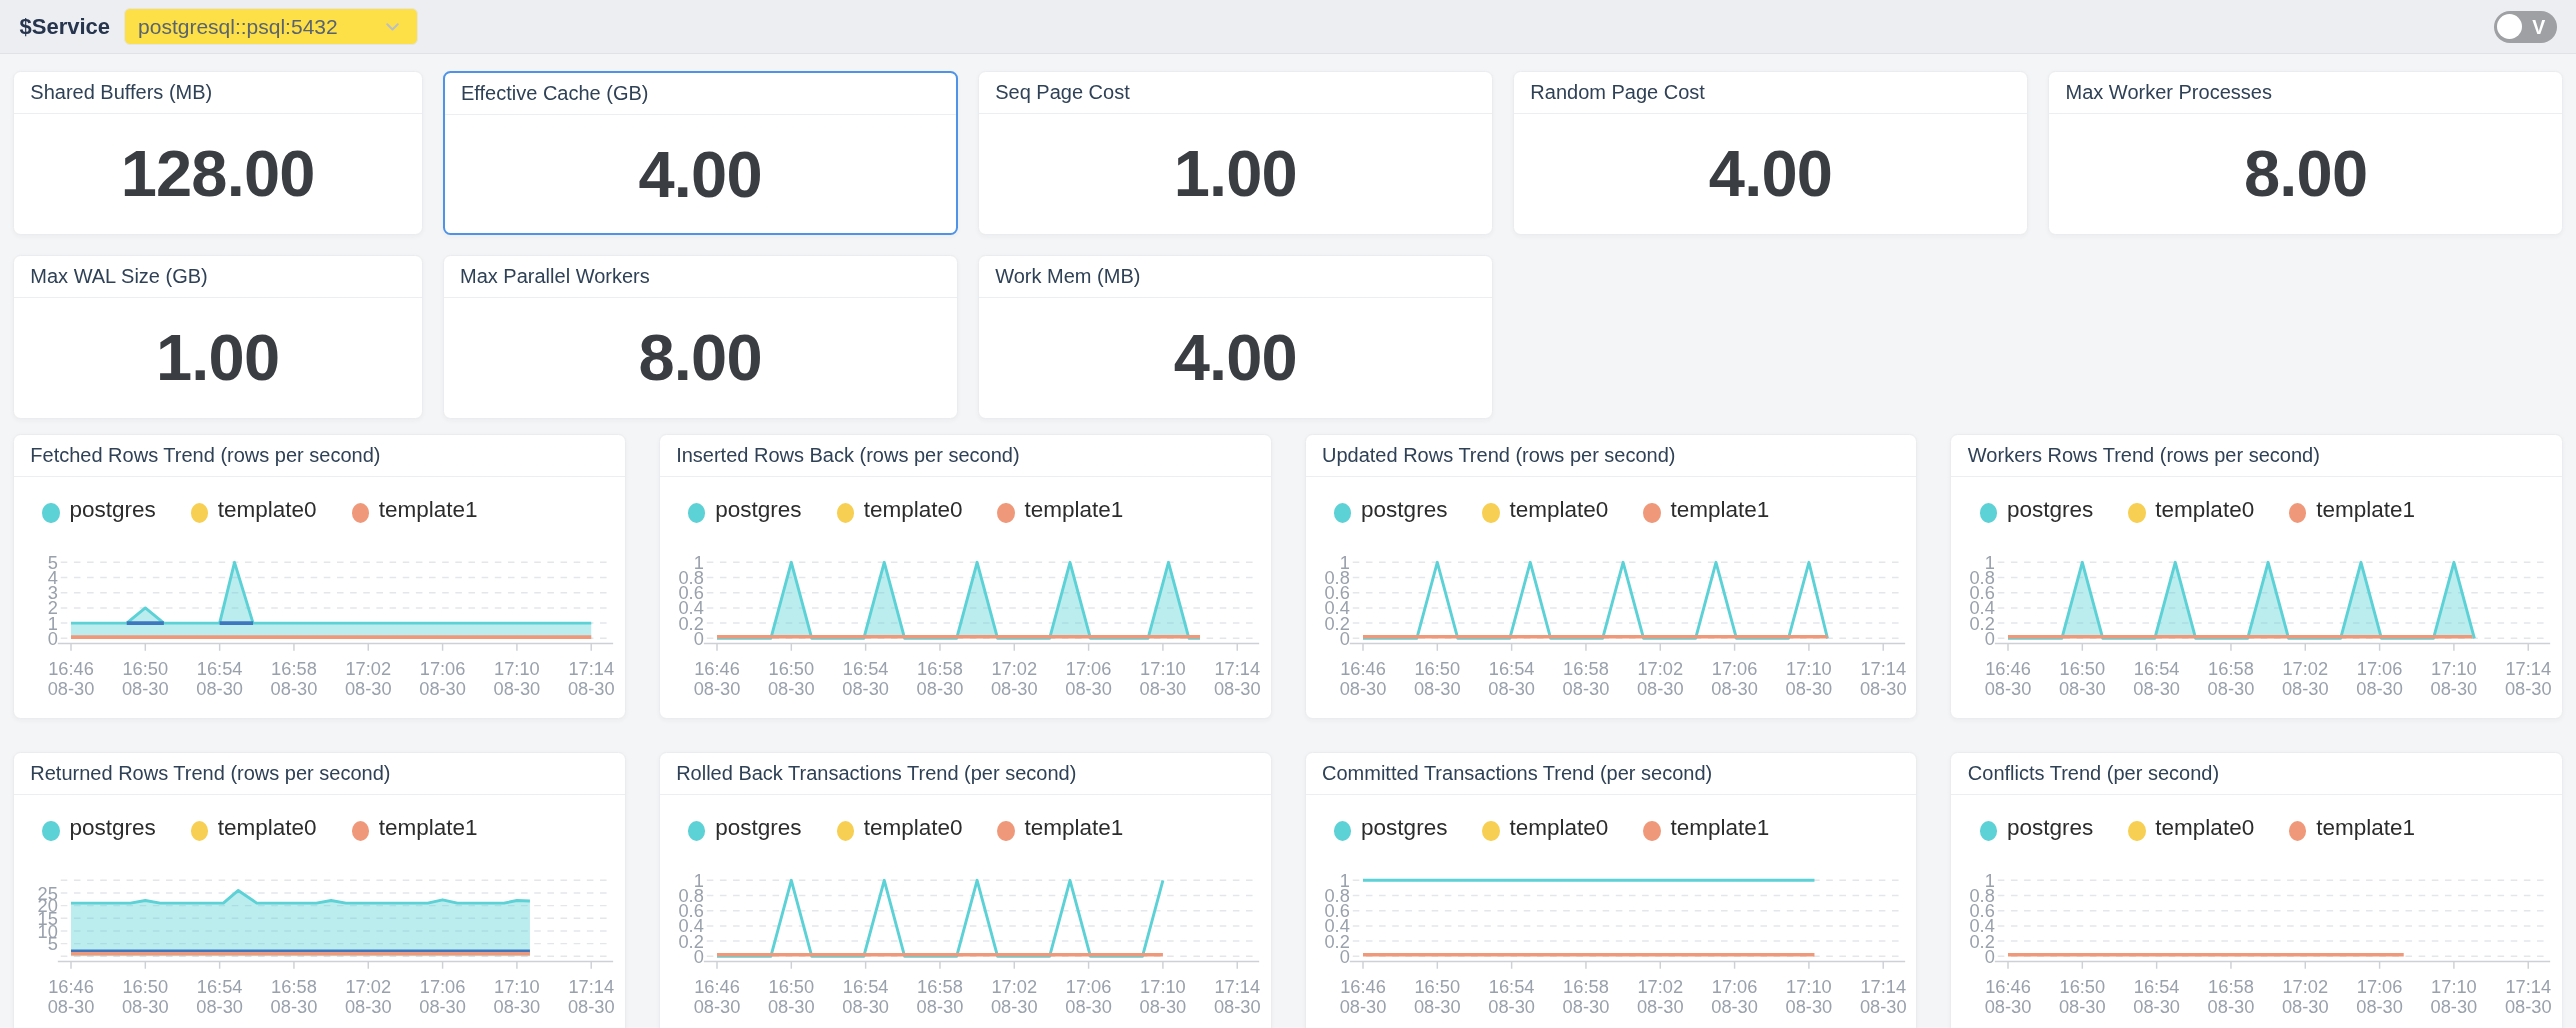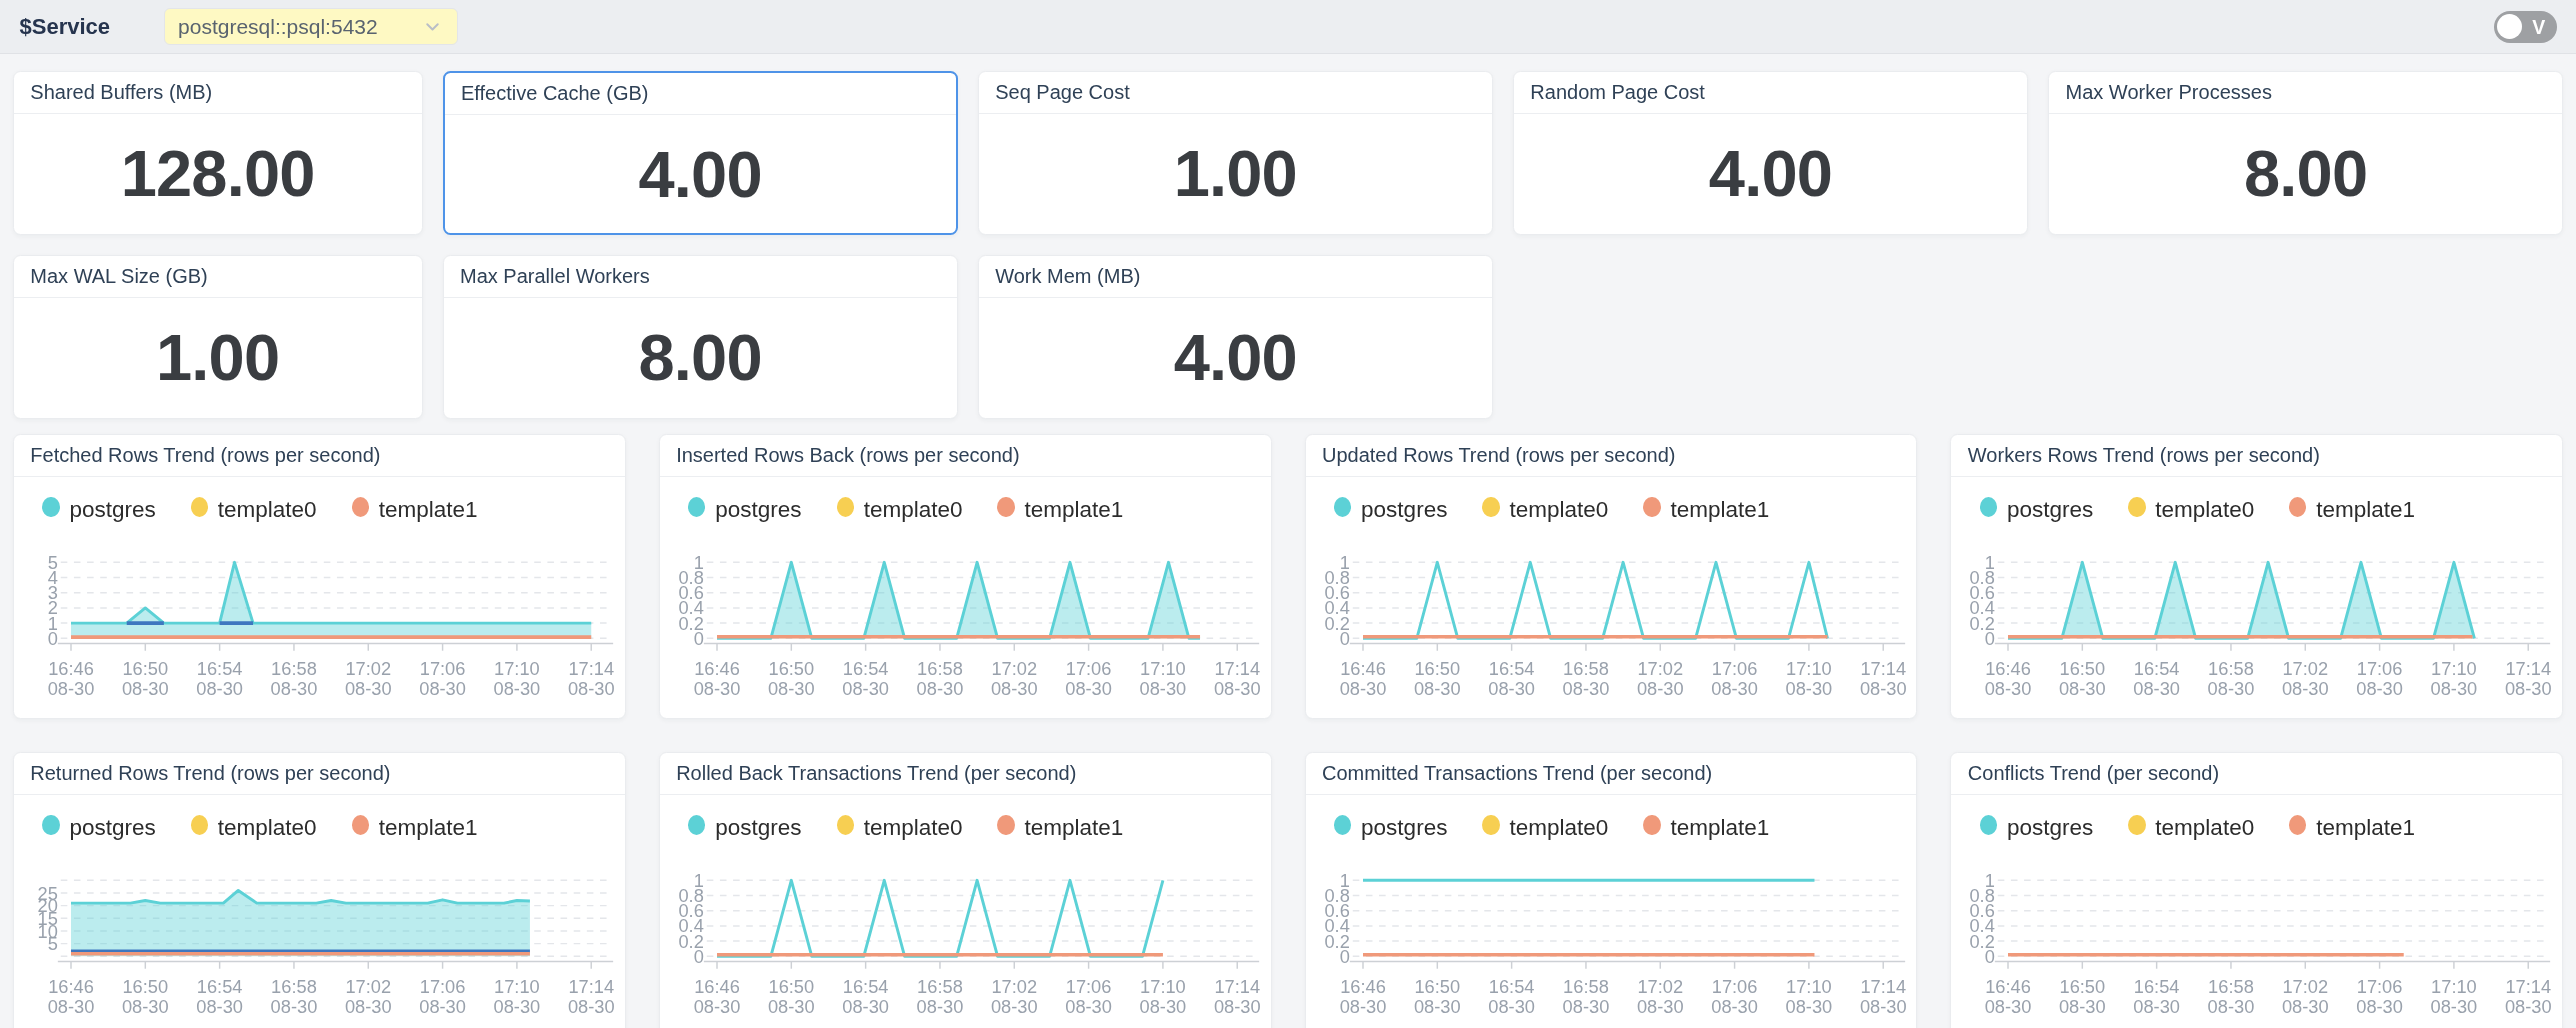--- a/index.html
+++ b/index.html
@@ -1,23 +1,23 @@
 <!DOCTYPE html>
 <html style="font-size:12px"><head>
 <meta charset="utf-8">
 <style>
   * { margin:0; padding:0; box-sizing:border-box; }
   html,body { width:2576px; height:1029px; overflow:hidden; }
   body { font-family:"Liberation Sans", sans-serif; background:#F4F5F7; }
 
   
   #topbar { height:54px; background:#ECEEF1; border-bottom:0.8px solid #E0E2E6;
-            display:flex; align-items:center; padding:0 19.5px;gap:40px; }
+            display:flex; align-items:center; padding:0 19.5px; }
   #service-label { font-size:22px; font-weight:600; color:#26344E; margin-right:13.5px; }
-  #service-select { width:294px; height:37px; background:#fef9c3; border:0.8px solid #E3E5E9;
+  #service-select { width:294px; height:37px; background:#fde047; border:0.8px solid #E3E5E9;
             border-radius:6px; display:flex; align-items:center; padding:0 13.5px;
             font-size:21px; color:#59636F; cursor:pointer; }
   #service-select .val { flex:1; white-space:nowrap; overflow:hidden; }
   .chev { width:21px; height:21px; flex:0 0 auto; }
   #version-toggle { margin-left:auto; width:63px; height:32px; background:#9EA0A3;
             border-radius:16px; position:relative; cursor:pointer; }
   #version-toggle .knob { position:absolute; left:3px; top:3px; width:25.5px; height:25.5px;
             background:#fff; border-radius:50%; }
   #version-toggle .tlabel { position:absolute; right:11.3px; top:50%; transform:translateY(-50%);
             color:#fff; font-size:19.5px; font-weight:600; }
@@ -33,21 +33,21 @@
             box-shadow:0 1.5px 4.5px rgba(30,40,60,0.04); overflow:hidden; }
   .card.selected { border:2.3px solid #4E93E8; }
   .card-header { height:42px; line-height:41px; padding:0 16.5px; font-size:20px;
             color:#2F4156; font-weight:500; border-bottom:0.8px solid #ECEEF1;
             white-space:nowrap; overflow:hidden; }
   .stat-value { height:119px; display:flex; align-items:center; justify-content:center;
             font-size:65px; color:#3A3D41; letter-spacing:-0.8px;font-weight:bold; }
 
   
   .legend { display:flex; align-items:center; gap:35px; margin:19.5px 0 0 28.5px; }
-  .legend-item { display:flex; align-items:flex-start; gap:9.8px; font-size:22.5px;
+  .legend-item { display:flex; align-items:flex-end; gap:9.8px; font-size:22.5px;
             color:#2C2C2C; cursor:pointer; }
   .legend-dot { width:17.3px; height:20px; border-radius:50%; }
   .chart-svg { display:block; width:100%; margin-top:13.5px; }
   .gridline { stroke:#E4E6EA; stroke-width:2; stroke-dasharray:9 9; fill:none; }
   .axisline { stroke:#CDD0D5; stroke-width:2; fill:none; }
   .axis-text { font-family:"Liberation Sans",sans-serif; font-size:25px; fill:#99A1AC; }
 </style>
 </head>
 <body>
 

